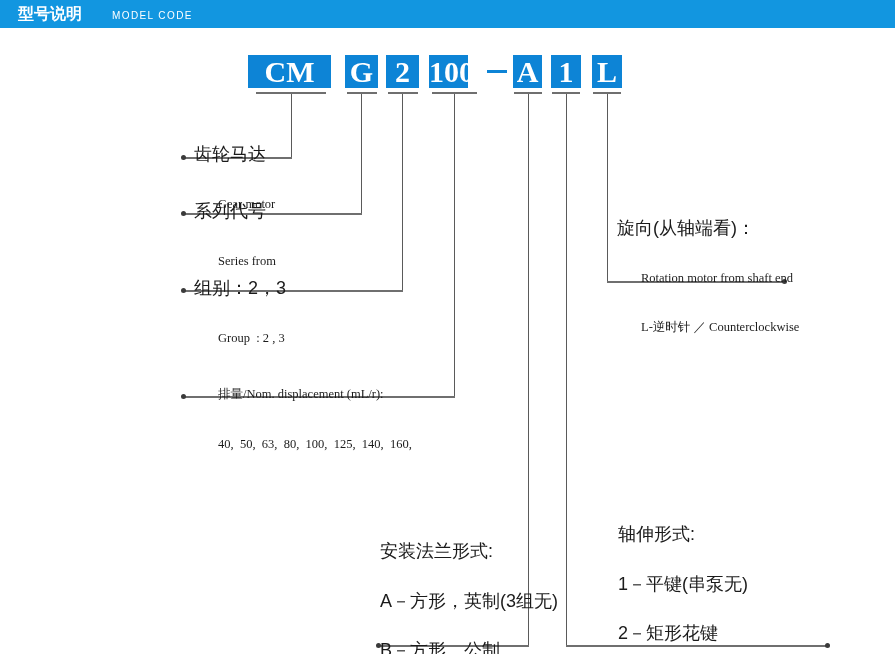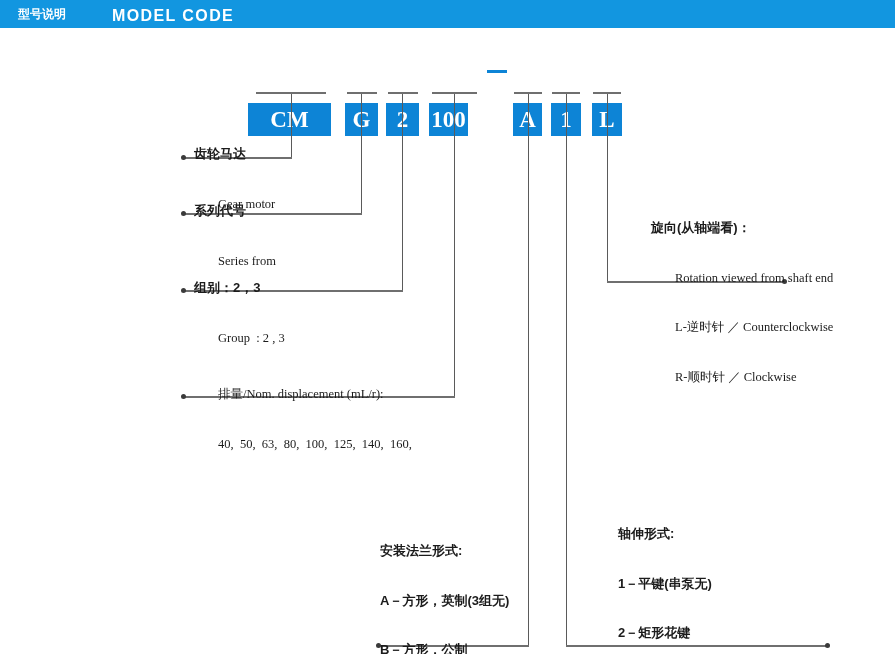--- a/index.html
+++ b/index.html
@@ -20,49 +20,48 @@
     position: absolute;
     left: 0; top: 0;
     width: 895px; height: 28px;
     background: #1296e0;
   }
   #header-title-cn {
     position: absolute;
     left: 18px; top: 2px;
     font-family: "Liberation Sans", "DejaVu Sans", sans-serif;
     font-weight: bold;
-    font-size: 12px;
+    font-size: 16px;
     color: #ffffff;
     letter-spacing: 0px;
     line-height: 24px;
   }
   #header-title-en {
     position: absolute;
     left: 112px; top: 9px;
     font-family: "Liberation Sans", "DejaVu Sans", sans-serif;
-    font-weight: bold;
-    font-size: 16px;
+    font-weight: normal;
+    font-size: 10px;
     color: #ffffff;
     letter-spacing: 1.4px;
     line-height: 14px;
   }
 
   
   .code-box {
     position: absolute;
     background: #0d84d6;
     color: #ffffff;
     font-family: "Liberation Serif", "DejaVu Serif", serif;
     font-weight: bold;
-    font-size: 23px;
+    font-size: 30px;
     text-align: center;
     line-height: 33px;
     height: 33px;
     top: 55px;
-    margin-top: 48px;
   }
   .code-dash {
     position: absolute;
     background: #0d84d6;
     height: 3px;
     width: 20px;
     top: 70px;
     left: 487px;
   }
 
@@ -88,22 +87,22 @@
   .note {
     position: absolute;
     font-family: "Liberation Serif", "DejaVu Serif", serif;
     font-size: 12.5px;
     color: #1b1b1b;
     line-height: 16.5px;
     white-space: pre;
   }
   .note .cn {
     font-family: "Liberation Sans", "DejaVu Sans", sans-serif;
-    font-weight: bold;
-    font-size: 13px;
+    font-weight: normal;
+    font-size: 18px;
   }
   .note .en {
     font-family: "Liberation Serif", "DejaVu Serif", serif;
     font-size: 12.5px;
     margin-left: 24px;
   }
   .note div { white-space: pre; }
 </style>
 </head>
 <body>
@@ -170,25 +169,24 @@
 <div class="note" style="left:194px; top:247px;">
   <div class="cn">组别：2，3</div>
   <div class="en">Group  : 2 , 3</div>
 </div>
 
 <div class="note" style="left:194px; top:353px;">
   <div class="en">排量/Nom. displacement (mL/r):</div>
   <div class="en">40,  50,  63,  80,  100,  125,  140,  160,</div>
 </div>
 
-<div class="note" style="left:651px; top:187px;">
+<div class="note" style="left:617px; top:187px;">
   <div class="cn">旋向(从轴端看)：</div>
-  <div class="en">Rotation viewed from shaft end</div>
+  <div class="en">Rotation motor from shaft end</div>
   <div class="en">L-逆时针 ／ Counterclockwise</div>
-  <div class="en">R-顺时针 ／ Clockwise</div>
 </div>
 
 <div class="note" style="left:380px; top:510px;">
   <div class="cn">安装法兰形式:</div>
   <div class="cn">A－方形，英制(3组无)</div>
   <div class="cn">B－方形，公制</div>
   
   
   
   

